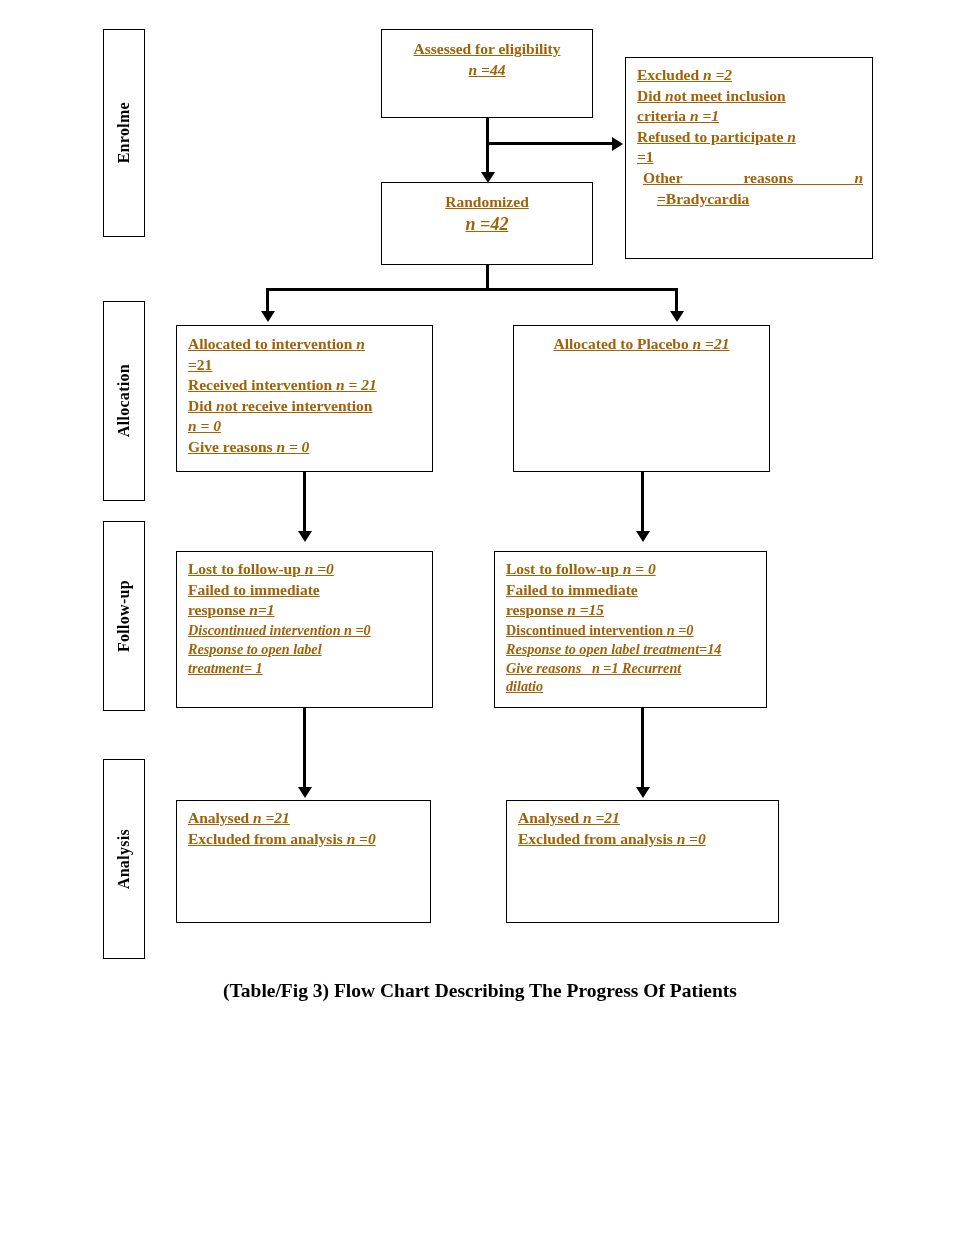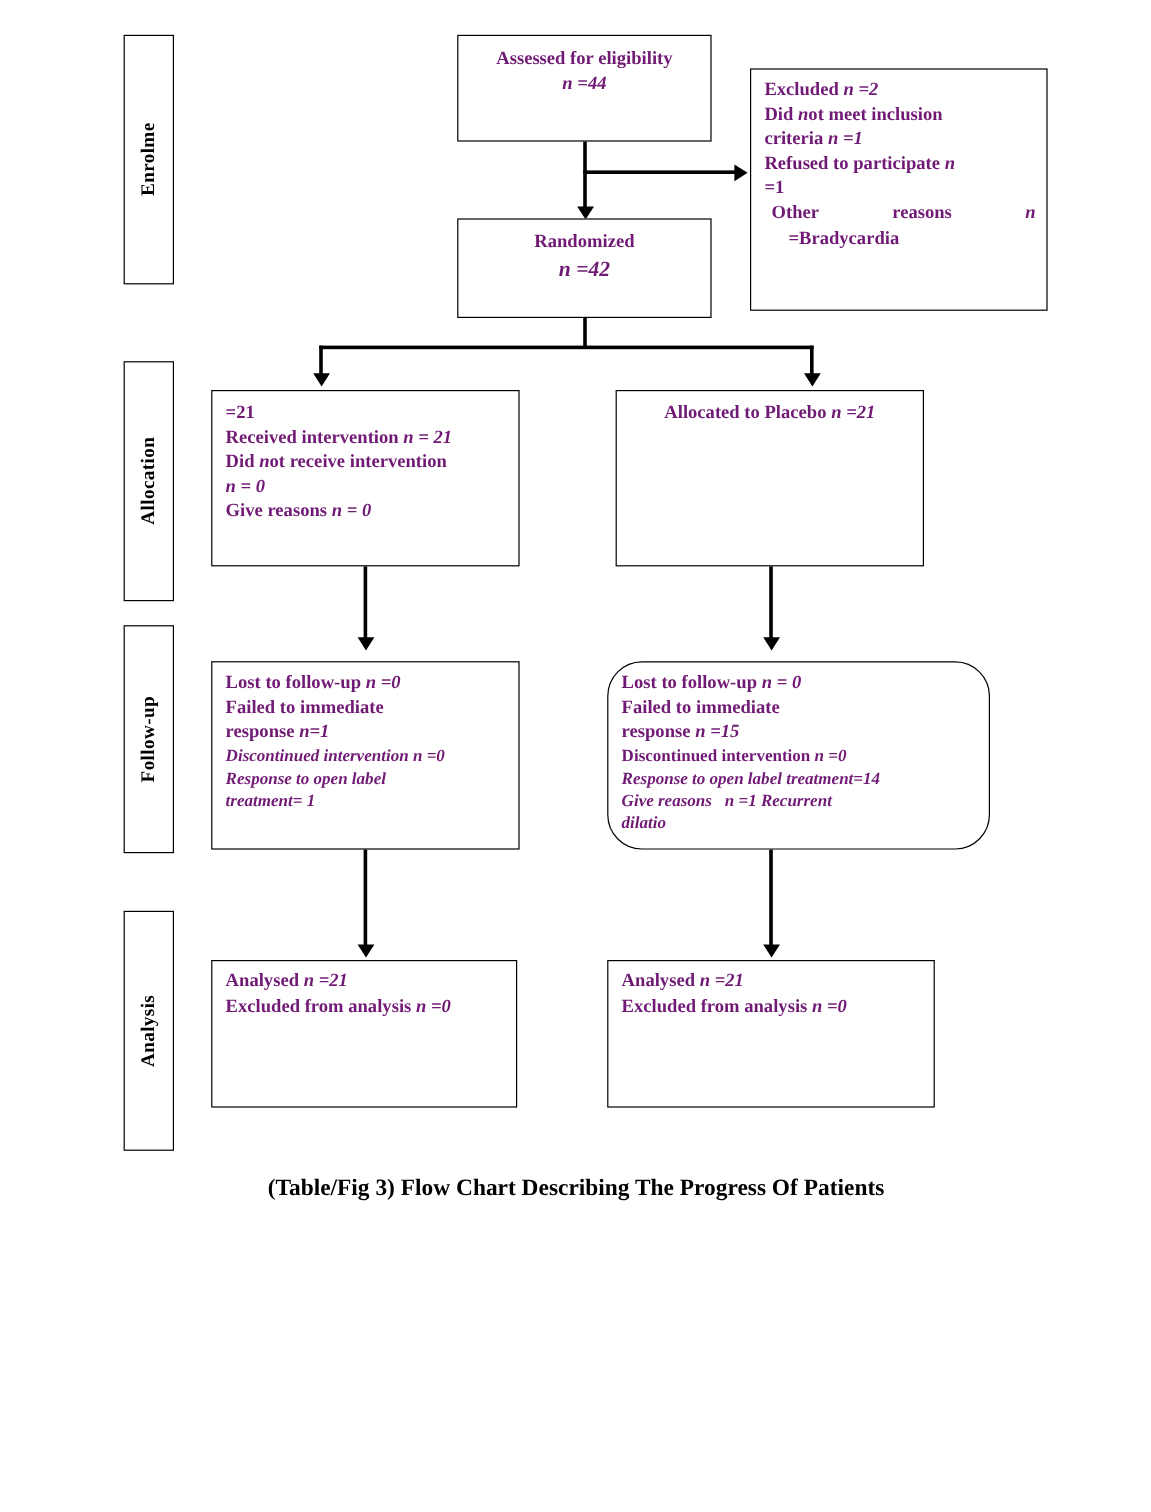--- a/index.html
+++ b/index.html
@@ -23,21 +23,22 @@
     box-sizing: border-box;
     border: 1.6px solid #000;
     background: #fff;
   }
 
   .box-text {
     font-family: "Liberation Serif", "DejaVu Serif", serif;
     font-weight: bold;
     font-size: 15.5px;
     line-height: 1.33;
-    color: #701a75;
+    color: #a16207;
+    text-decoration: underline;
   }
 
   .pad {
     padding: 7px 9px 6px 9px;
   }
 
   .center-text {
     text-align: center;
   }
 
@@ -181,20 +182,21 @@
 
   <div class="vline" style="left:486px; top:265px; height:25px;"></div>
   <div class="hline" style="left:266px; top:288px; width:412px;"></div>
   <div class="vline" style="left:266px; top:288px; height:26px;"></div>
   <div class="arrow-down" style="left:260.5px; top:311px;"></div>
   <div class="vline" style="left:675px; top:288px; height:26px;"></div>
   <div class="arrow-down" style="left:669.5px; top:311px;"></div>
 
   <div class="box" style="left:176px; top:325px; width:257px; height:147px;">
     <div class="box-text pad" style="padding-left:11px; padding-top:8px;">
+      <div class="line">Allocated to intervention <em class="n">n</em></div>
       <div class="line">=21</div>
       <div class="line">Received intervention <em class="n">n = 21</em></div>
       <div class="line">Did <em class="n">n</em>ot receive intervention</div>
       <div class="line"><em class="n">n = 0</em></div>
       <div class="line">Give reasons <em class="n">n = 0</em></div>
     </div>
   </div>
 
   <div class="box" style="left:513px; top:325px; width:257px; height:147px;">
     <div class="box-text pad center-text" style="padding-top:8px;">
@@ -212,21 +214,21 @@
     <div class="box-text pad" style="padding-left:11px; padding-top:7px;">
       <div class="line">Lost to follow-up <em class="n">n =0</em></div>
       <div class="line">Failed to immediate</div>
       <div class="line">response <em class="n">n=1</em></div>
       <div class="line ital">Discontinued intervention <em class="n">n =0</em></div>
       <div class="line ital">Response to open label</div>
       <div class="line ital">treatment= 1</div>
     </div>
   </div>
 
-  <div class="box" style="left:506px; top:551px; width:319px; height:157px;border-radius:29px;">
+  <div class="box" style="left:494px; top:551px; width:273px; height:157px;">
     <div class="box-text pad" style="padding-left:11px; padding-top:7px;">
       <div class="line">Lost to follow-up <em class="n">n = 0</em></div>
       <div class="line">Failed to immediate</div>
       <div class="line">response <em class="n">n =15</em></div>
       <div class="line ital-up">Discontinued intervention <em class="n">n =0</em></div>
       <div class="line ital">Response to open label treatment=14</div>
       <div class="line ital">Give reasons   <em class="n">n =1</em> Recurrent</div>
       <div class="line ital">dilatio</div>
     </div>
   </div>

